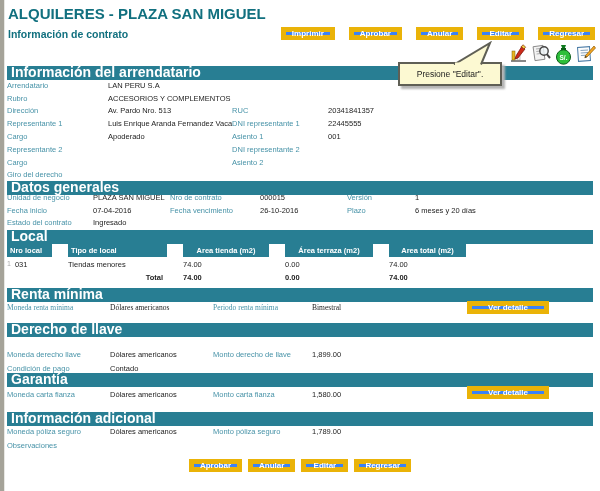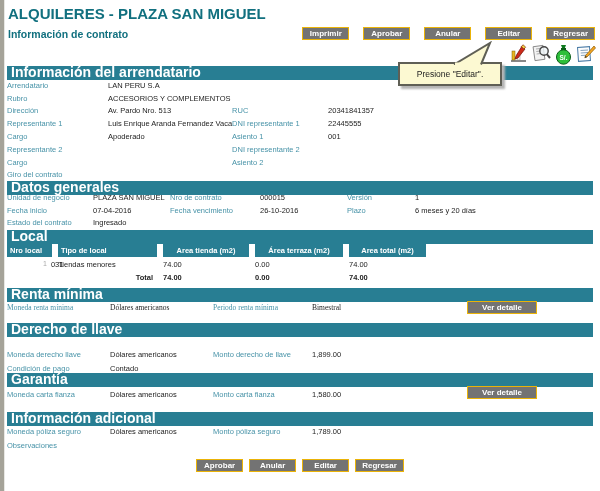--- a/index.html
+++ b/index.html
@@ -4,21 +4,21 @@
 <style>
   html,body{margin:0;padding:0;background:#fff;}
   body{width:600px;height:491px;position:relative;font-family:"Liberation Sans",sans-serif;overflow:hidden;}
   .page{position:absolute;inset:0;background:#fff;}
   .left-strip{position:absolute;left:0;top:0;width:4px;height:100%;background:#a5a399;border-right:1px solid #e8e8e4;}
 
   .title1{position:absolute;left:8px;top:5px;font-size:15px;font-weight:bold;color:#11707f;}
   .title2{position:absolute;left:8px;top:28px;font-size:10.5px;font-weight:bold;color:#11707f;}
 
   .toolbar{position:absolute;top:27px;right:5px;display:flex;gap:14px;}
-  .btn{background:#737373;border:1px solid #eab308;color:#fff;font-size:8px;font-weight:bold;
+  .btn{background:#3b82f6;border:5px solid #eab308;color:#fff;font-size:8px;font-weight:bold;
        height:13px;min-width:47px;display:flex;align-items:center;justify-content:center;
        box-sizing:border-box;padding:0 6px;cursor:pointer;font-family:"Liberation Sans",sans-serif;}
   .icons{position:absolute;top:43px;right:4px;display:flex;gap:1px;}
   .icons svg{display:block;}
 
   .tipbox{position:absolute;left:398px;top:62px;width:100px;height:20px;background:#fcf9d2;
           border:2px solid #5f5f55;box-shadow:3px 3px 2px #b5b5b5;display:flex;align-items:center;
           justify-content:center;font-size:8.5px;color:#222;z-index:10;}
   .tiptail{position:absolute;left:440px;top:41px;z-index:11;}
 
@@ -30,34 +30,34 @@
   .val{color:#1d1d1d;font-size:7.5px;white-space:nowrap;}
 
   .g-arr{grid-template-columns:101px minmax(101px,max-content) minmax(96px,max-content) 1fr;grid-auto-rows:12.8px;top:79px;}
   .g-dat{grid-template-columns:86px 77px 90px 87px 68px 1fr;grid-auto-rows:12.7px;top:191px;}
   .g-mon{grid-template-columns:103px 103px 99px 1fr;}
   .r-renta{top:300px;grid-auto-rows:14px;font-family:Liberation Serif, serif;}
   .r-der{top:348px;grid-auto-rows:13.8px;}
   .r-gar{top:387px;grid-auto-rows:14px;}
   .r-adi{top:425px;grid-auto-rows:13.8px;}
 
-  .ltable{grid-template-columns:45px 99px 86px 88px 77px 1fr;column-gap:6px;grid-auto-rows:13px;}
+  .ltable{grid-template-columns:45px 99px 86px 88px 77px 1fr;column-gap:16px;grid-auto-rows:13px;}
   .lhead{top:244px;}
   .lhead .hc{background:#287e93;color:#fff;font-size:7.5px;font-weight:bold;height:13px;line-height:13px;
              padding:0 3px;box-sizing:border-box;white-space:nowrap;overflow:hidden;}
   .lhead .c{text-align:center;padding:0;}
   .lrow{top:258px;}
   .ltot{top:271px;}
   .num{font-size:7.5px;color:#1d1d1d;}
   .bold{font-weight:bold;}
   .rownum{color:#a9a9a9;font-size:7px;margin-right:4px;}
-  .cell-nro{display:flex;margin-left:36px;}
+  .cell-nro{display:flex;}
   .tright{text-align:right;padding-right:4px;}
 
-  .vdetail{position:absolute;left:467px;width:70px;height:13px;}
+  .vdetail{position:absolute;left:467px;width:82px;height:13px;}
   .vd1{top:301px;}
   .vd2{top:386px;}
 
   .footer{position:absolute;top:459px;left:0;right:0;display:flex;justify-content:center;gap:6px;}
 </style>
 </head>
 <body>
 
 <div class="page">
   <div class="left-strip"></div>
@@ -144,21 +144,21 @@
       <span class="lab">Asiento 1</span>
       <span class="val">001</span>
     <span class="lab">Representante 2</span>
       <span class="val"></span>
       <span class="lab">DNI representante 2</span>
       <span class="val"></span>
     <span class="lab">Cargo</span>
       <span class="val"></span>
       <span class="lab">Asiento 2</span>
       <span class="val"></span>
-    <span class="lab">Giro del contrato</span>
+    <span class="lab">Giro del derecho</span>
       <span class="val"></span>
       <span class="lab"></span>
       <span class="val"></span>
   </div>
 
   <div class="bar" style="top:181px">Datos generales</div>
   <div class="rows g-dat">
     <span class="lab">Unidad de negocio</span>
       <span class="val">PLAZA SAN MIGUEL</span>
       <span class="lab">Nro de contrato</span>

